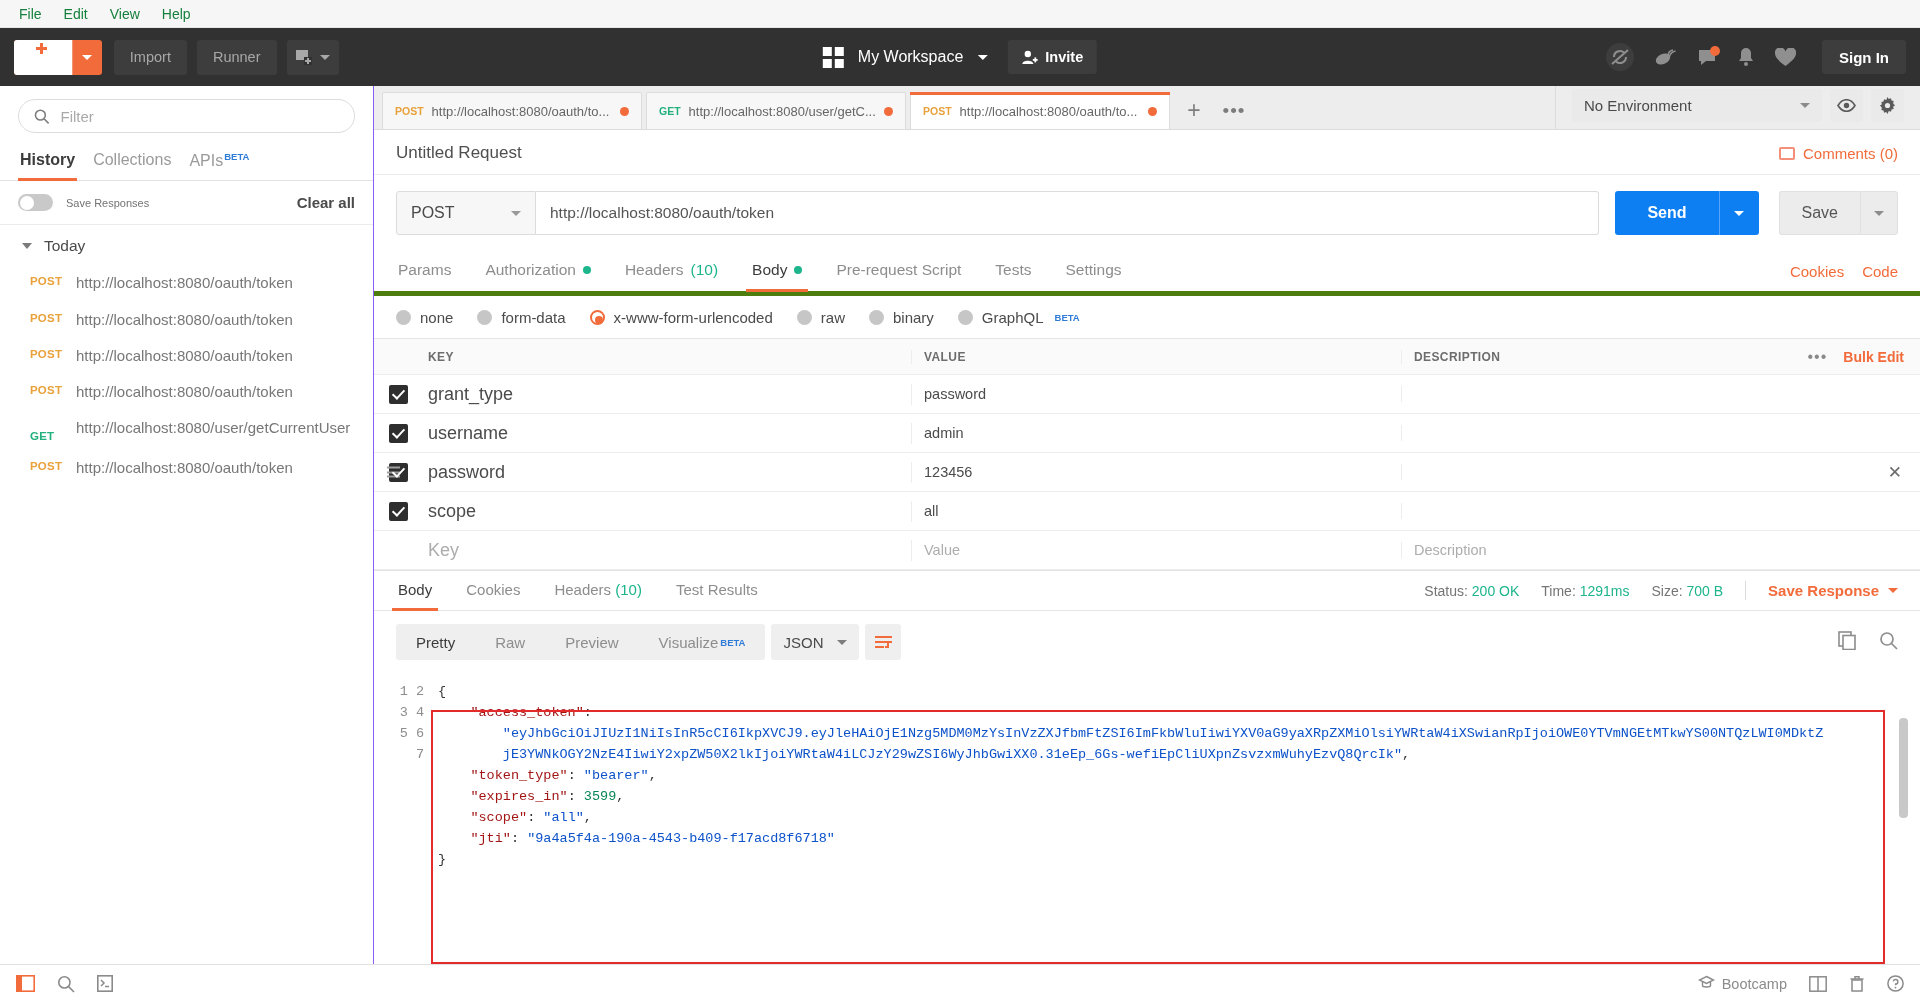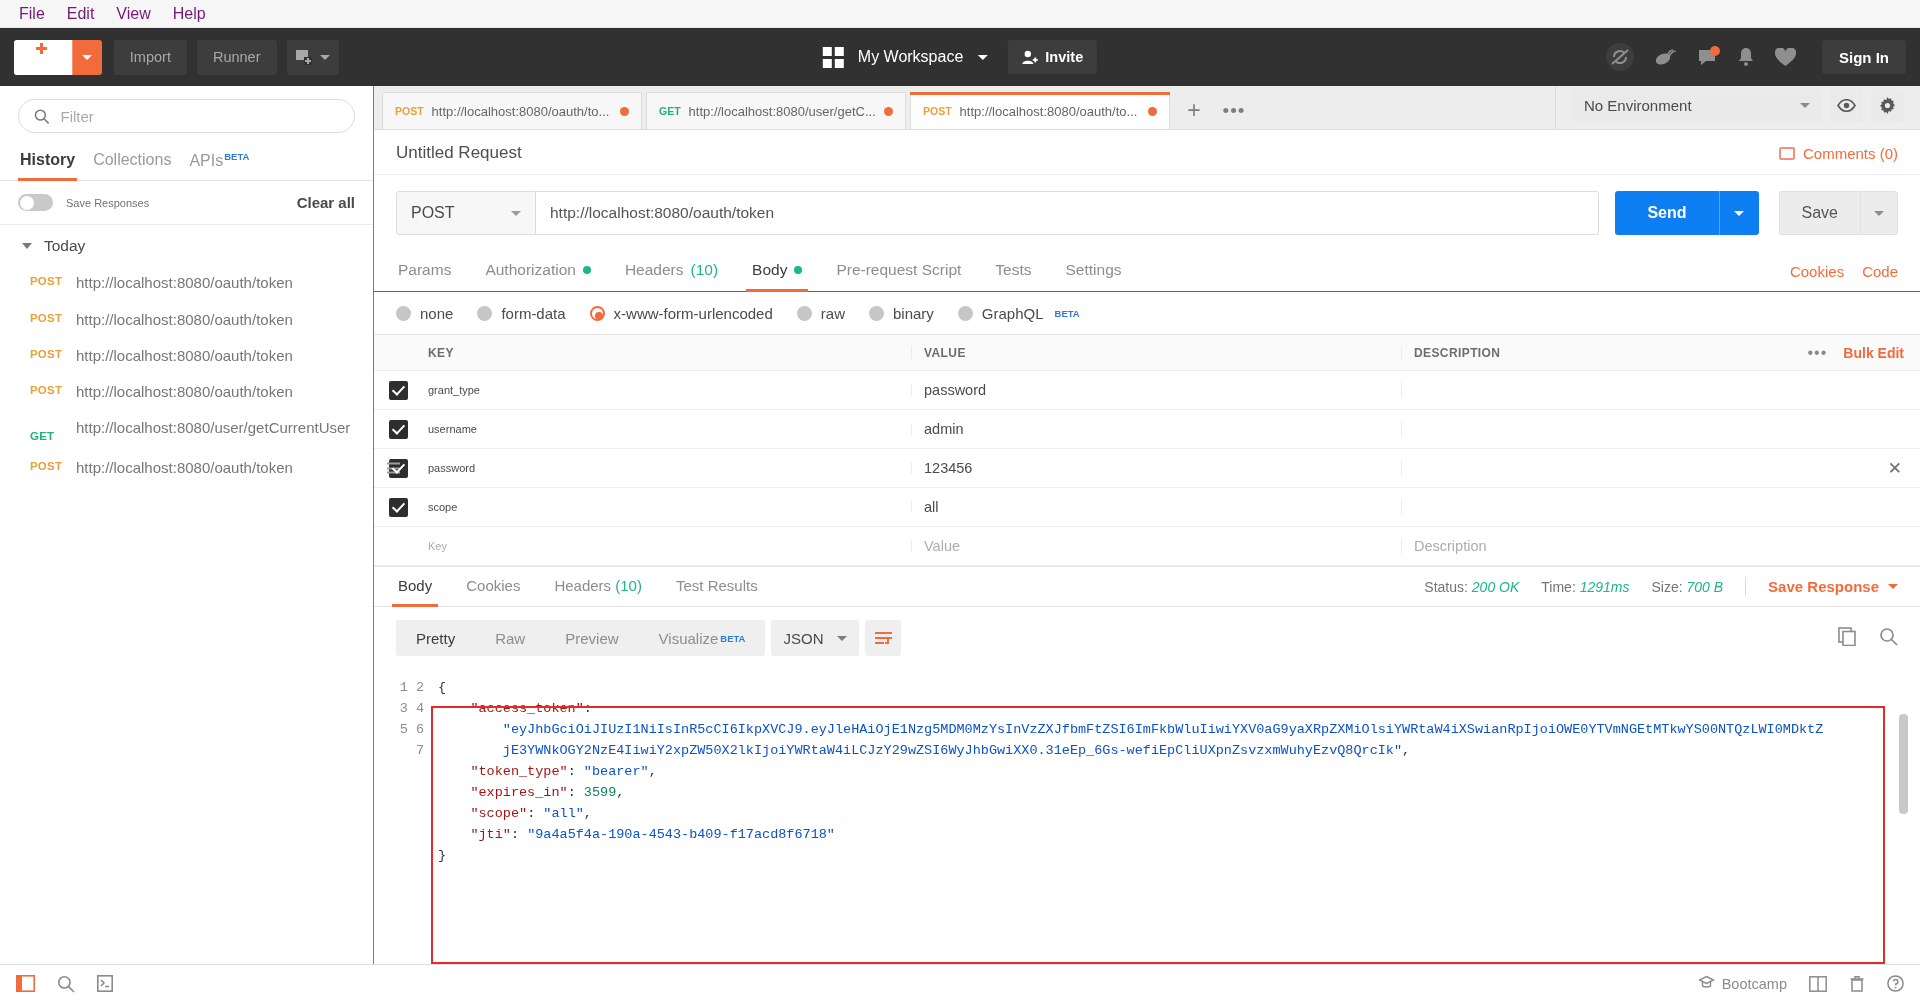--- a/index.html
+++ b/index.html
@@ -15,22 +15,22 @@
   .menubar {
     height: 28px;
     background: #f6f6f6;
     display: flex;
     align-items: center;
     padding-left: 8px;
     border-bottom: 1px solid #e6e6e6;
   }
   .menubar .mi {
     padding: 3px 11px;
-    font-size: 16px;
-    color: #701a75;
+    font-size: 14px;
+    color: #15803d;
     cursor: default;
   }
 
   
   .topbar {
     height: 58px;
     background: #313131;
     display: flex;
     align-items: center;
     padding: 0 14px;
@@ -232,21 +232,21 @@
   .save-btn {
     background:#ececec; color:#555; font-size:16px; height:44px; padding:0 22px;
     display:flex;align-items:center; border-radius:3px 0 0 3px; border:1px solid #e0e0e0; border-right:none;
   }
   .save-caret {
     background:#ececec; width:38px;height:44px;display:flex;align-items:center;justify-content:center;
     border:1px solid #e0e0e0; border-radius:0 3px 3px 0;
   }
 
   .reqtabs {
-    display:flex; align-items:center; border-bottom:1px solid #4d7c0f; padding: 0 22px; gap: 30px;
+    display:flex; align-items:center; border-bottom:5px solid #4d7c0f; padding: 0 22px; gap: 30px;
     position: relative;
   }
   .rqtab { padding: 10px 2px 12px 2px; font-size: 15.5px; color:#8d8d8d; position:relative;
            display:flex; align-items:center; gap:7px; }
   .rqtab.active { color:#3c3c3c; }
   .rqtab.active:after { content:""; position:absolute; left:-4px;right:-4px;bottom:-1px;height:3px;background:#f26b3a; }
   .gdot { width:8px;height:8px;border-radius:50%;background:#1cb58c; display:inline-block; }
   .greennum { color:#1cb58c; }
   .rt-right { margin-left:auto; display:flex; gap:18px; }
   .rt-right a { color:#f26b3a; font-size:15px; text-decoration:none; }
@@ -264,21 +264,21 @@
   .kvrow.head { background:#fafafa; min-height:36px; }
   .kv-chk { width: 48px; flex:none; display:flex; align-items:center; justify-content:center; }
   .chkbox {
     width:19px;height:19px;background:#2e2e2e;border-radius:2px; display:flex;align-items:center;justify-content:center;
   }
   .chkbox:after {
     content:""; width:5px;height:10px;border:solid #fff;border-width:0 2.2px 2.2px 0; transform: rotate(43deg);
     margin-top:-2px;
   }
   .kv-key { width: 490px; flex:none; padding: 0 6px; border-right:1px solid #ededed; height:100%;
-            display:flex;align-items:center; font-size:11px; color:#4b4b4b;}
+            display:flex;align-items:center; font-size:18px; color:#4b4b4b;}
   .kv-val { width: 490px; flex:none; padding: 0 12px; border-right:1px solid #ededed; height:100%;
             display:flex;align-items:center; font-size:14.5px; color:#4b4b4b;}
   .kv-desc { flex:1; padding: 0 12px; display:flex;align-items:center; font-size:14.5px; color:#4b4b4b;}
   .kvrow.head .kv-key, .kvrow.head .kv-val, .kvrow.head .kv-desc {
     font-size: 12px; font-weight: bold; color:#6d6d6d; letter-spacing:.4px;
   }
   .kv-ph { color:#adadad; }
   .bulkbox { margin-left:auto; display:flex; align-items:center; gap:16px; padding-right:16px; }
   .bulkbox .dots { color:#8a8a8a; font-size:16px; letter-spacing:1px; }
   .bulkbox .bulk { color:#f26b3a; font-size:14px; font-weight:bold; }
@@ -290,21 +290,21 @@
 
   
   .resp-tabs {
     display:flex; align-items:center; border-top:1px solid #e4e4e4; border-bottom:1px solid #e4e4e4;
     padding: 0 22px; gap: 30px;
   }
   .rsptab { padding: 10px 2px 12px 2px; font-size:15px; color:#8d8d8d; position:relative; }
   .rsptab.active { color:#3c3c3c; }
   .rsptab.active:after { content:""; position:absolute;left:-4px;right:-4px;bottom:-1px;height:3px;background:#f26b3a; }
   .meta { margin-left:auto; display:flex; align-items:center; gap:22px; font-size:14px; color:#757575; }
-  .meta b { font-weight: normal; color:#1cb58c;font-style:italic; }
+  .meta b { font-weight: normal; color:#1cb58c; }
   .meta .divider { width:1px;height:19px;background:#dcdcdc; }
   .saveresp { color:#f26b3a; font-weight:bold; font-size:15px; display:flex;align-items:center;gap:9px; }
   .saveresp .caret-d { border-top-color:#f26b3a; }
 
   .fmtbar { display:flex; align-items:center; gap:6px; padding: 13px 22px 12px 22px; }
   .segwrap { background:#efefef; border-radius:3px; display:flex; height:36px; align-items:center; }
   .seg { padding: 0 20px; font-size:15px; color:#8d8d8d; height:100%; display:flex; align-items:center; }
   .seg.active { color:#3c3c3c; }
   .jsonsel { background:#efefef; border-radius:3px; height:36px; width:88px;
              display:flex; align-items:center; padding: 0 12px; gap: 10px; font-size:15px; color:#4a4a4a; }

